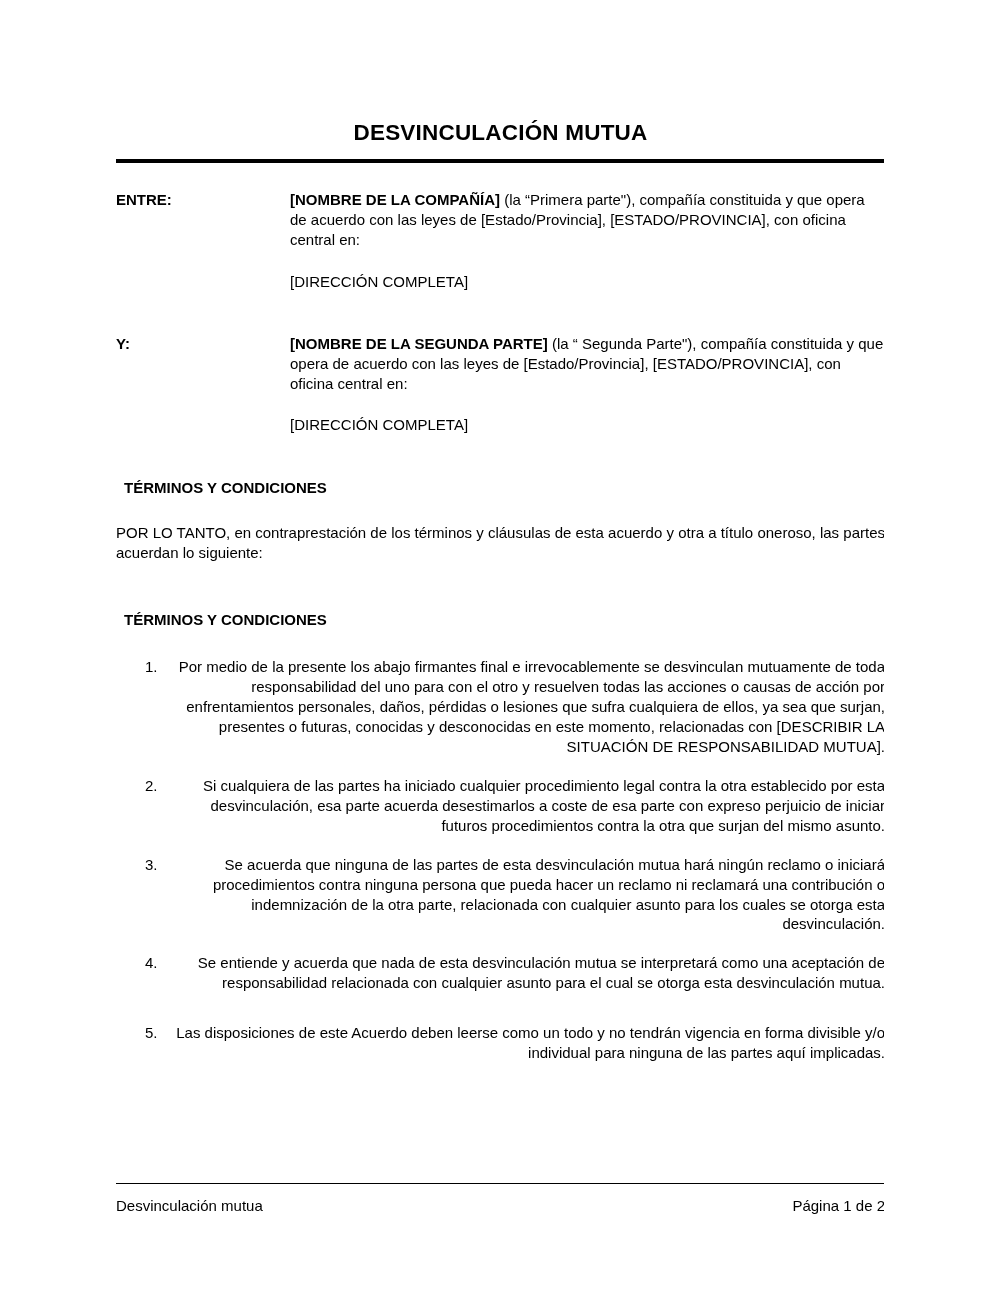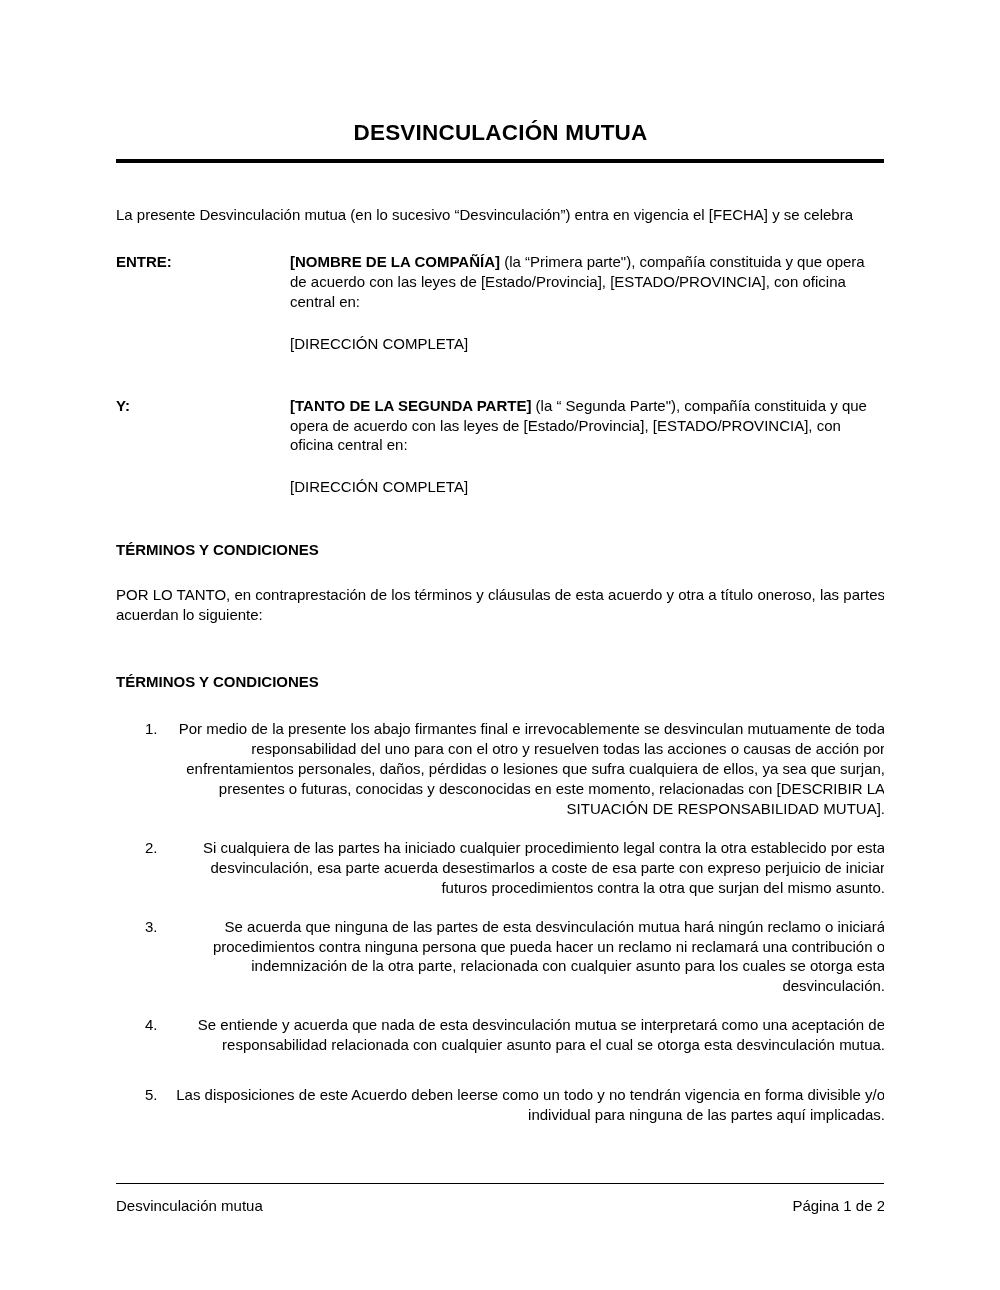--- a/index.html
+++ b/index.html
@@ -82,21 +82,21 @@
   }
   .party-address {
     margin-top: 22px;
   }
 
   
   .section-heading {
     font-size: 15px;
     font-weight: bold;
     line-height: 1.33;
-    margin: 0;
+    margin: 8px;
   }
   .heading-terms-1 {
     margin-top: 43px;
   }
   .heading-terms-2 {
     margin-top: 47px;
   }
   .porlotanto {
     margin-top: 25px;
   }
@@ -150,34 +150,33 @@
 </style>
 </head>
 <body>
 
 <div class="page">
   <div class="content">
 
     <h1 class="doc-title">DESVINCULACIÓN MUTUA</h1>
     <div class="title-rule"></div>
 
-    <p class="para para-justify intro">La presente Desvinculación mutua (en lo sucesivo “Desvinculación”) entra en vigencia el [FECHA] y se celebra</p>
 
     <div class="party-row">
       <div class="party-label">ENTRE:</div>
       <div class="party-body">
         <span class="strong">[NOMBRE DE LA COMPAÑÍA]</span><span> (la “Primera parte"), compañía constituida y que opera de acuerdo con las leyes de [Estado/Provincia], [ESTADO/PROVINCIA], con oficina central en:</span>
         <div class="party-address">[DIRECCIÓN COMPLETA]</div>
       </div>
     </div>
 
     <div class="party-row second">
       <div class="party-label">Y:</div>
       <div class="party-body">
-        <span class="strong">[TANTO DE LA SEGUNDA PARTE]</span><span> (la “ Segunda Parte"), compañía constituida y que opera de acuerdo con las leyes de [Estado/Provincia], [ESTADO/PROVINCIA], con oficina central en:</span>
+        <span class="strong">[NOMBRE DE LA SEGUNDA PARTE]</span><span> (la “ Segunda Parte"), compañía constituida y que opera de acuerdo con las leyes de [Estado/Provincia], [ESTADO/PROVINCIA], con oficina central en:</span>
         <div class="party-address">[DIRECCIÓN COMPLETA]</div>
       </div>
     </div>
 
     <h2 class="section-heading heading-terms-1">TÉRMINOS Y CONDICIONES</h2>
 
     <p class="para para-justify porlotanto">POR LO TANTO, en contraprestación de los términos y cláusulas de esta acuerdo y otra a título oneroso, las partes acuerdan lo siguiente:</p>
 
     <h2 class="section-heading heading-terms-2">TÉRMINOS Y CONDICIONES</h2>
 

